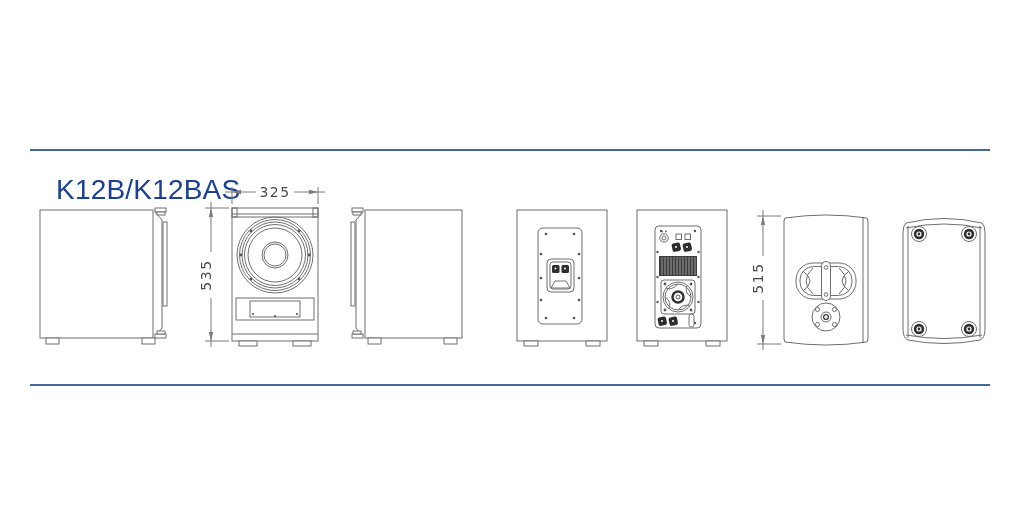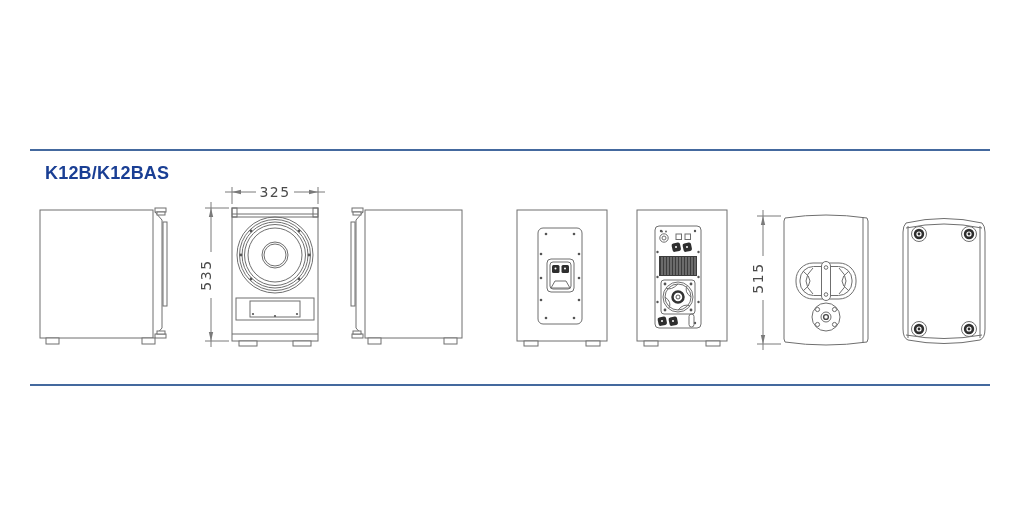--- a/index.html
+++ b/index.html
@@ -11,22 +11,22 @@
   }
   html,body{margin:0;padding:0;background:#fff;}
   .canvas{
     position:relative;width:1024px;height:524px;background:#fff;overflow:hidden;
     font-family:"Liberation Sans", sans-serif;
   }
   .rule{position:absolute;left:30px;width:960px;height:2px;background:var(--accent_line);}
   .rule.top{top:149px;}
   .rule.bottom{top:384px;}
   h1.title{
-    position:absolute;left:40px;top:158px;margin:5px;
-    font-size:18px;font-weight:bold;color:var(--title);letter-spacing:0.2px;
+    position:absolute;left:40px;top:158px;margin:16px;
+    font-size:28px;font-weight:normal;color:var(--title);letter-spacing:0.2px;
   }
   svg.drawings{position:absolute;left:0;top:0;}
   .ln{stroke:var(--line);fill:none;stroke-width:1;}
   .lnf{stroke:var(--line);fill:#fff;stroke-width:1;}
   .dk{fill:var(--dark);stroke:none;}
   .dot{fill:#555;stroke:none;}
   .dim{stroke:#7a7a7a;fill:none;stroke-width:1;}
   .dimtxt{fill:var(--dim_text);font-family:"DejaVu Sans", sans-serif;font-size:14px;letter-spacing:1.5px;}
   .arrow{fill:#7a7a7a;stroke:none;}
   .fin{stroke:#9a9a9a;stroke-width:1;}

